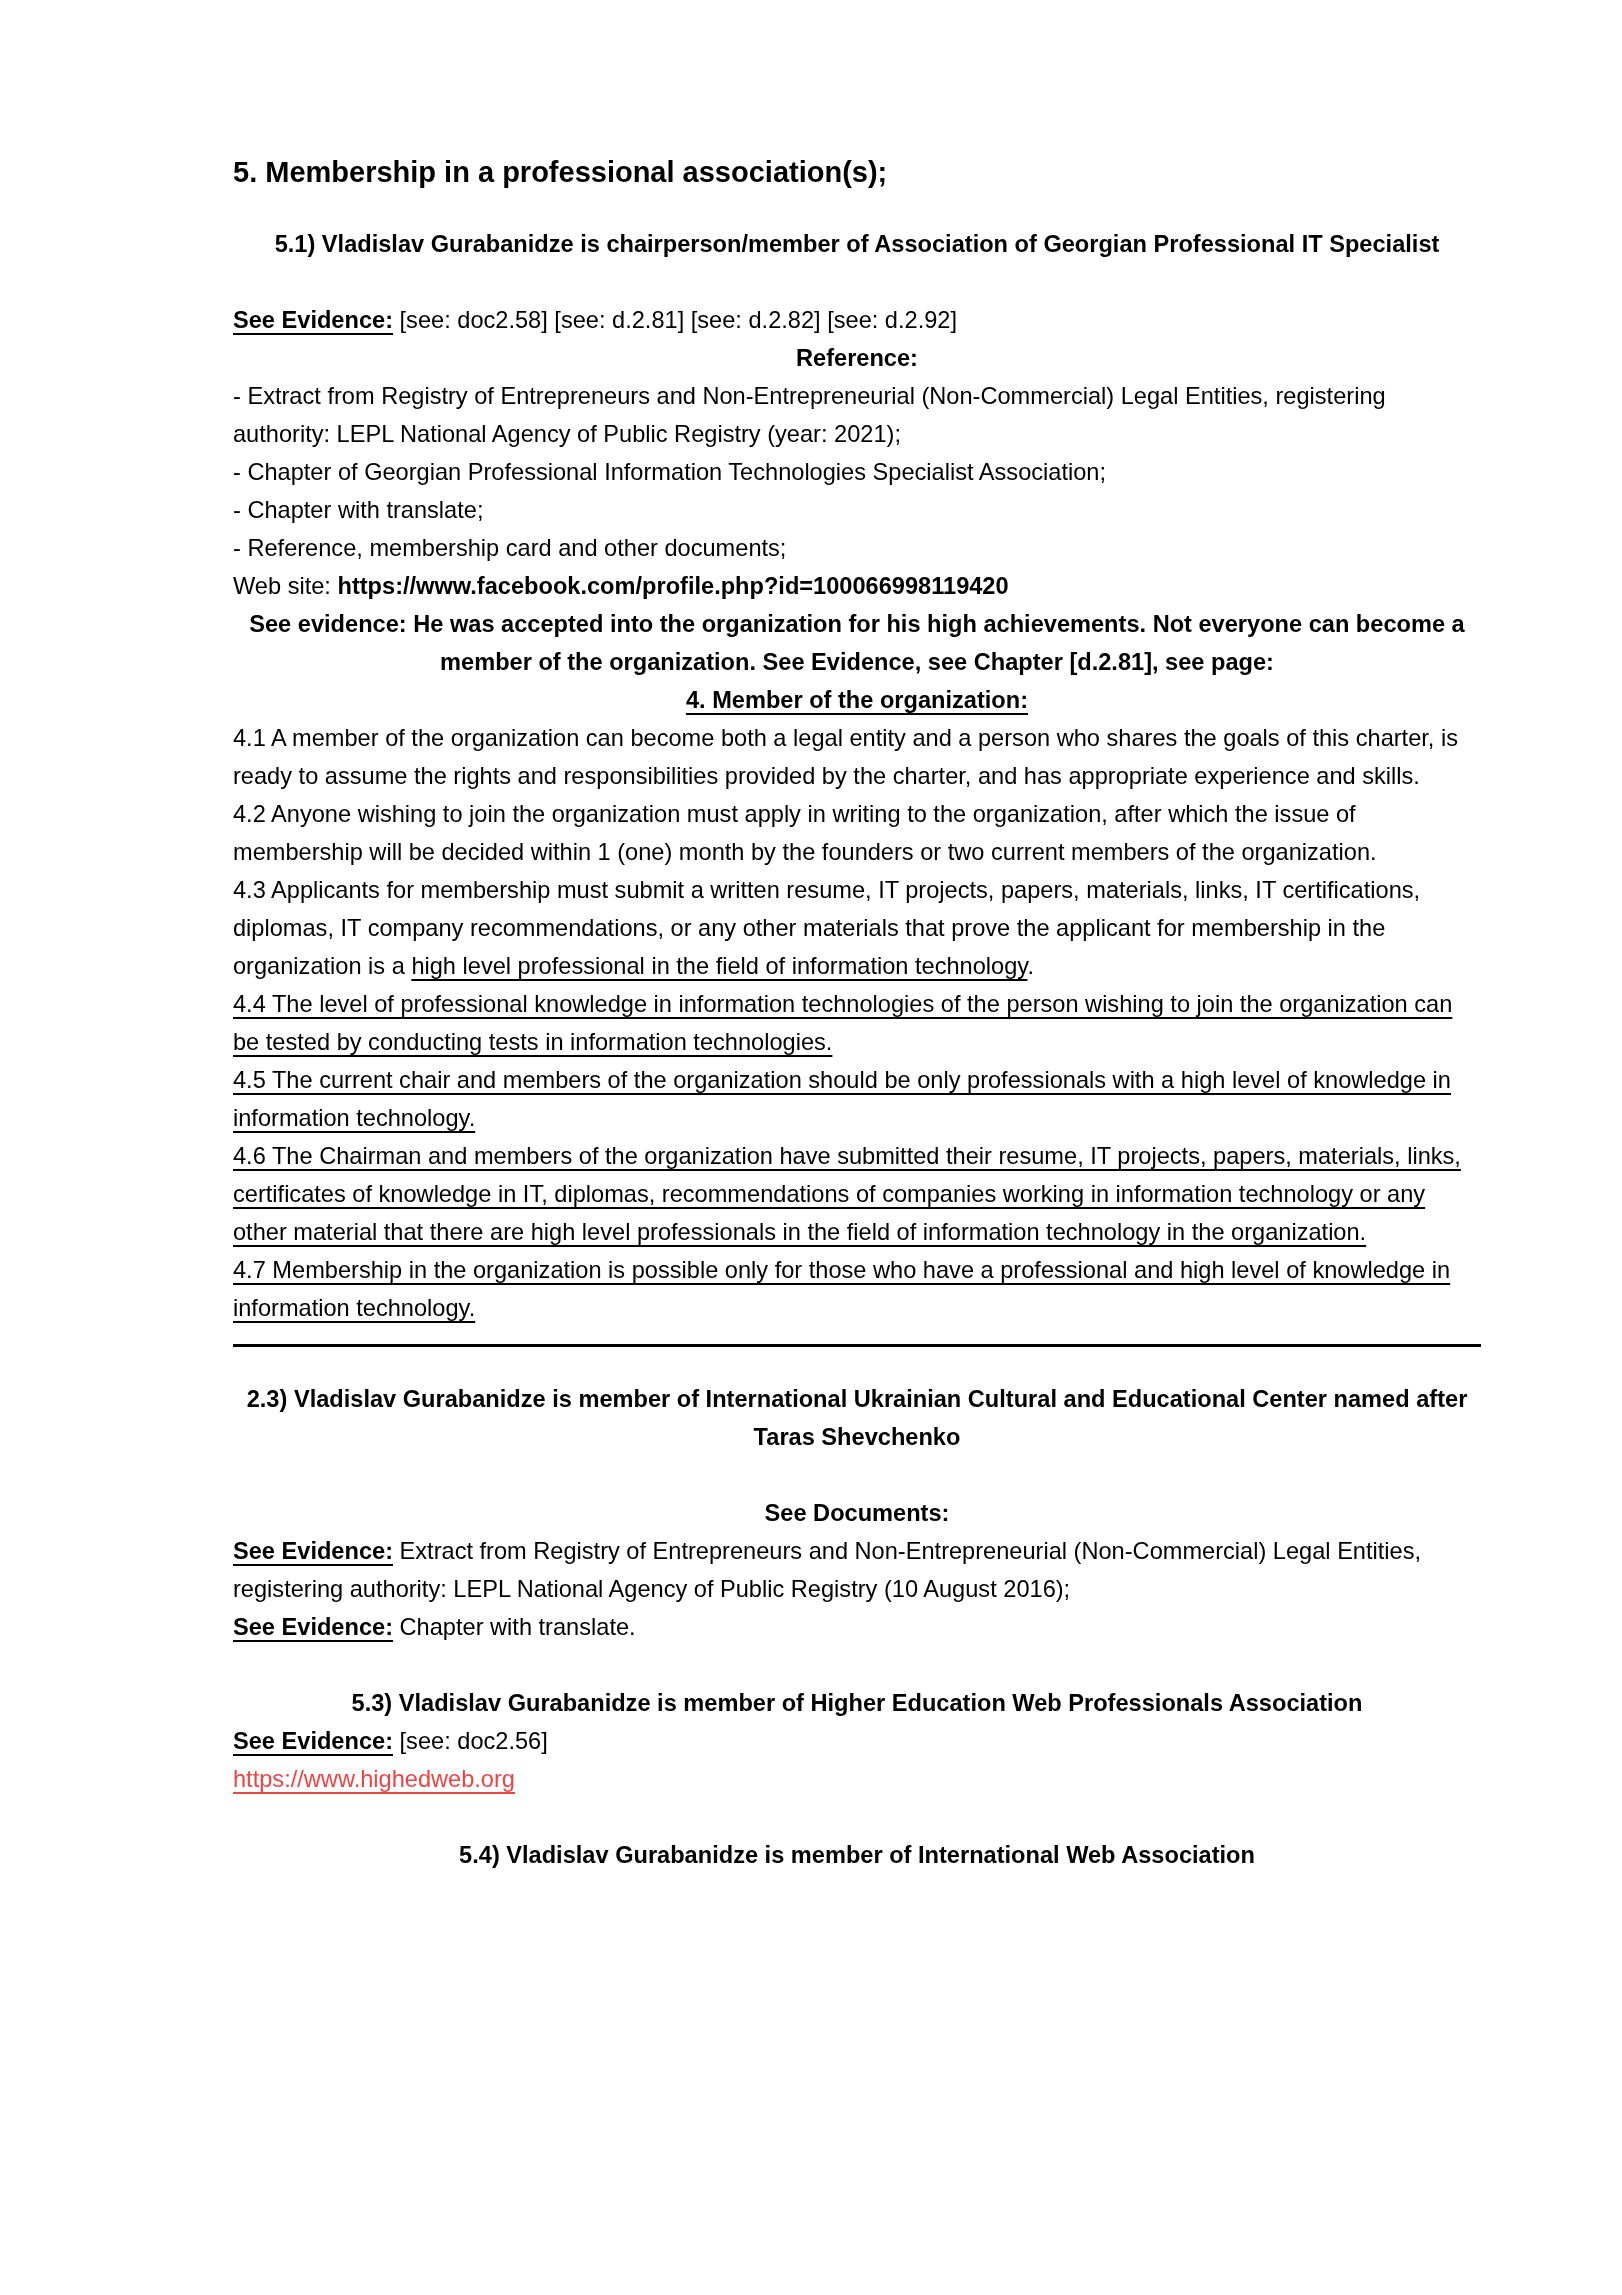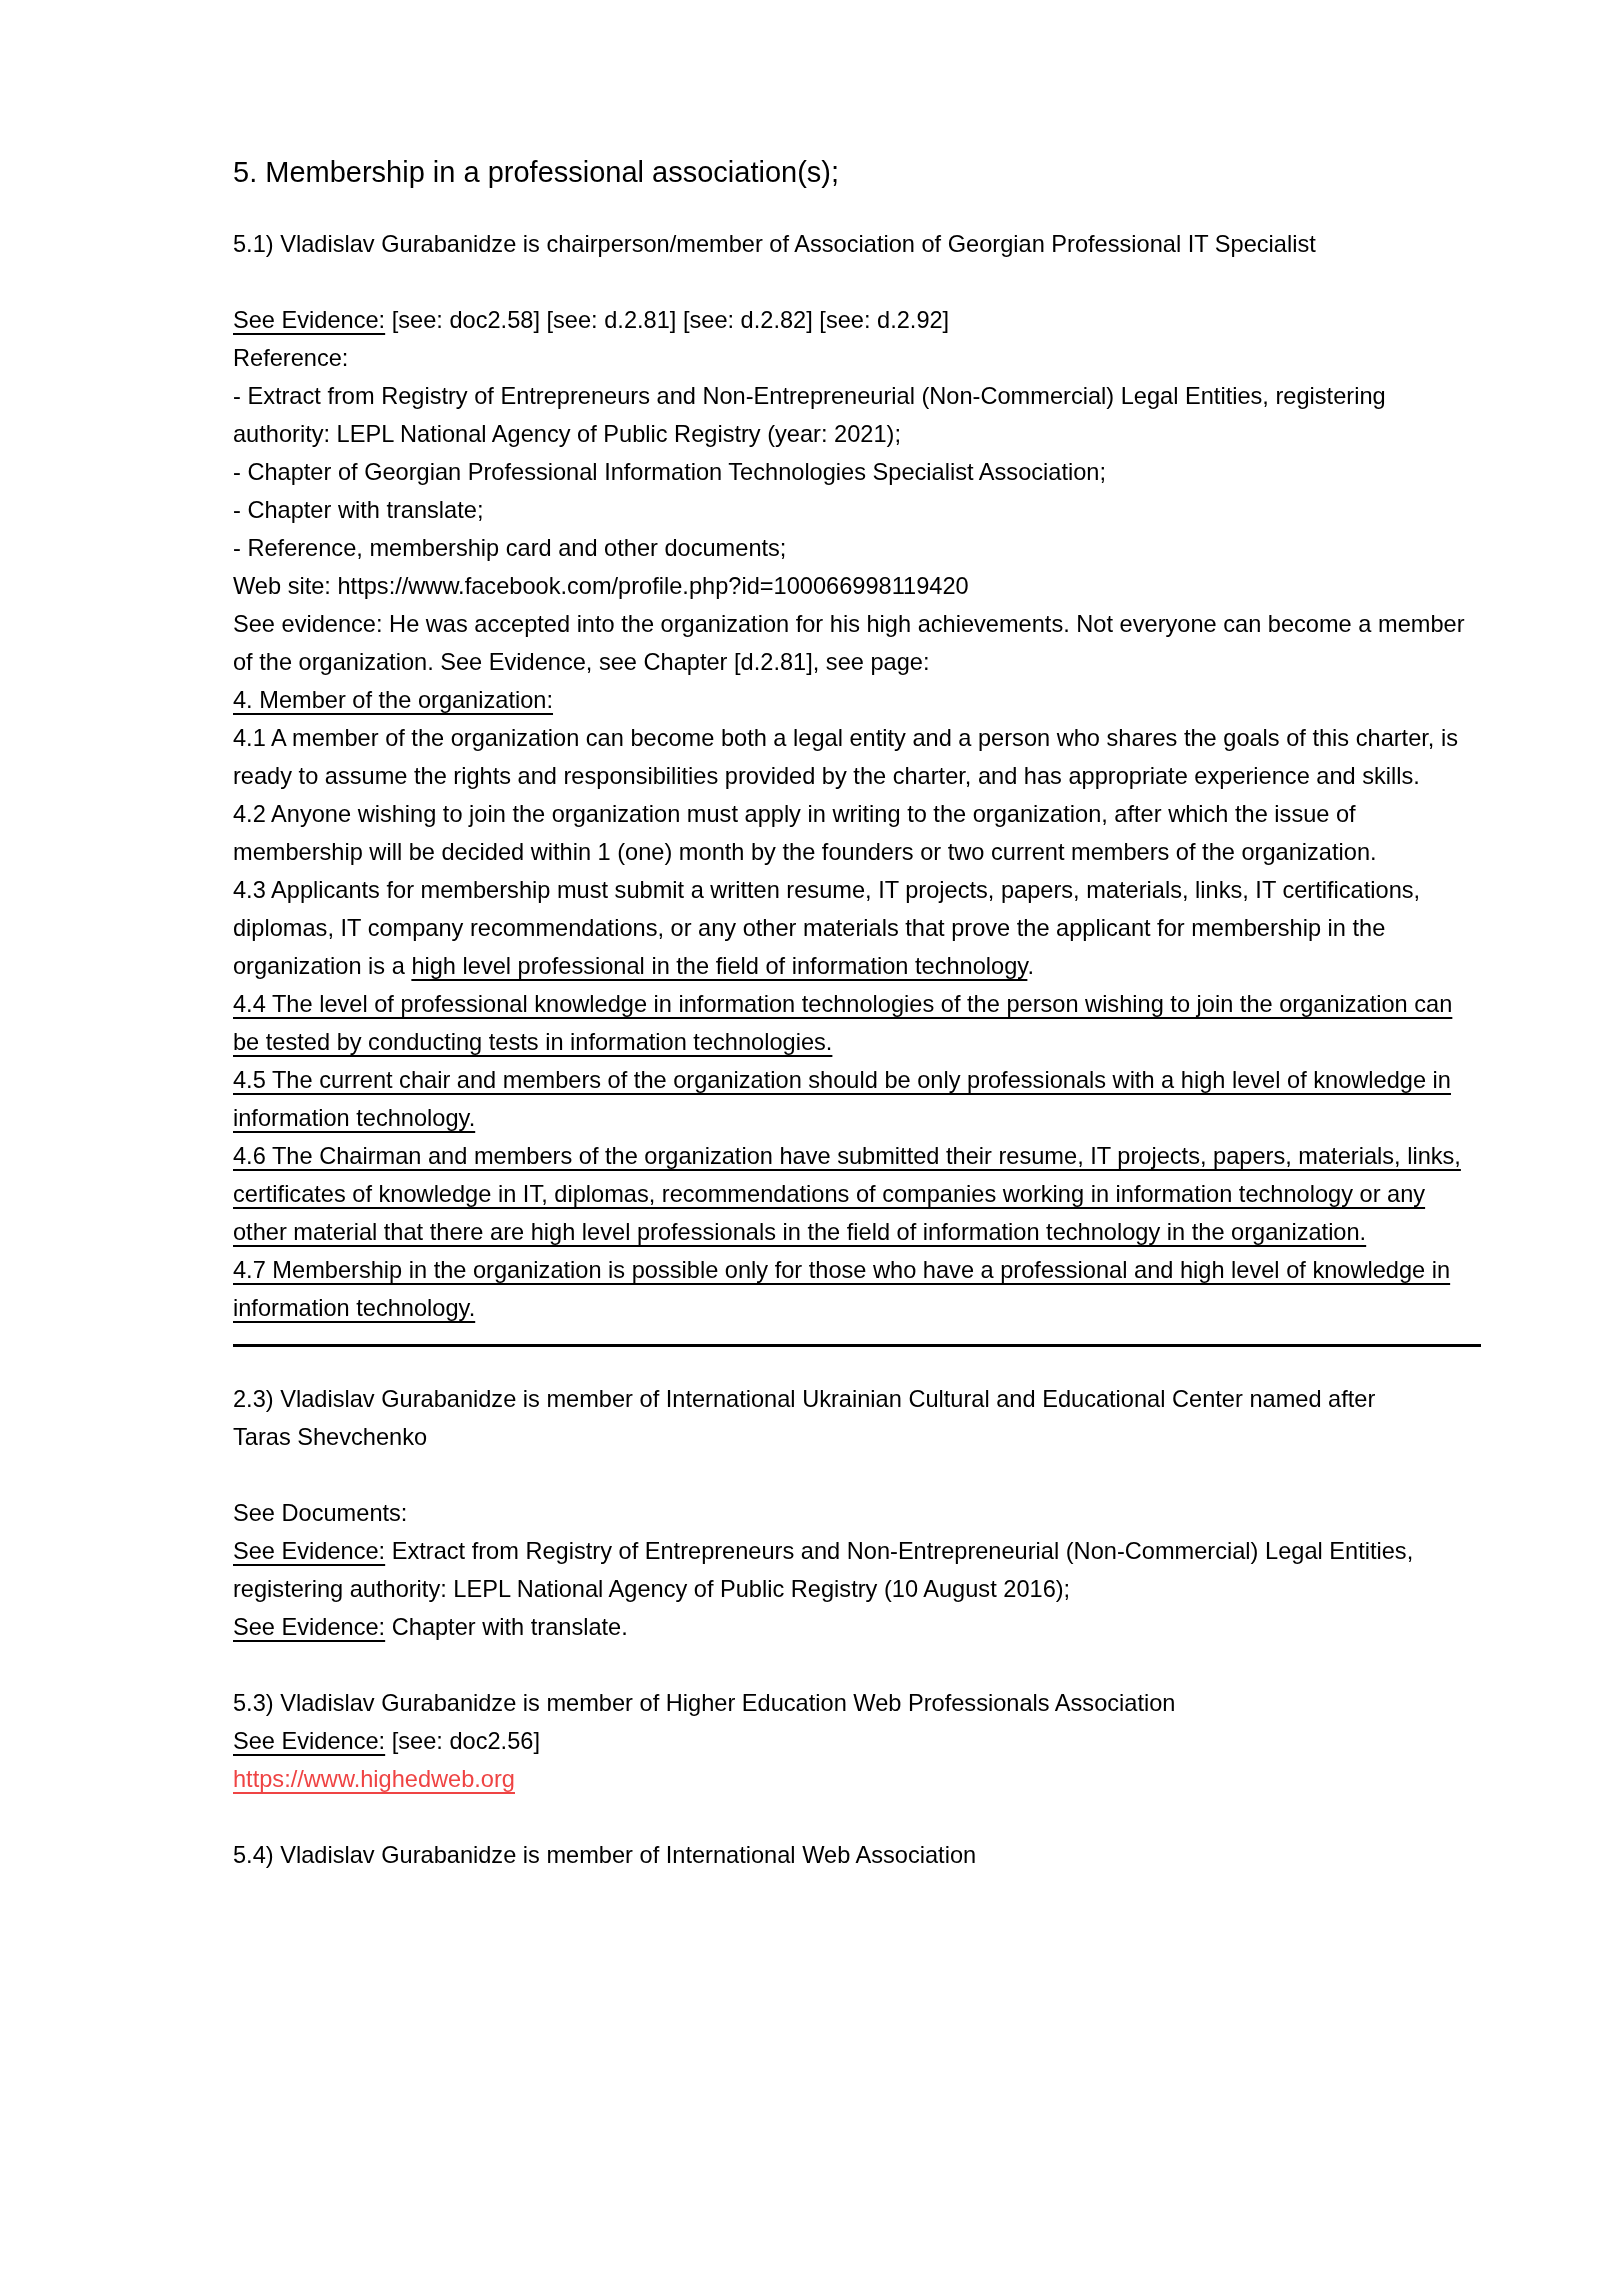--- a/index.html
+++ b/index.html
@@ -10,29 +10,29 @@
     background: #ffffff;
     box-sizing: border-box;
     padding: 149px 141px 0 233px;
     font-family: "Liberation Sans", sans-serif;
     color: #000000;
     overflow: hidden;
   }
   .title {
     font-size: 29px;
     line-height: 46px;
-    font-weight: normal;
+    font-weight: bold;
     margin: 0 0 30px 0;
   }
   .para {
     margin: 0;
     font-size: 23.6px;
     line-height: 38px;
   }
-  .bold { font-weight: normal; }
+  .bold { font-weight: bold; text-align: center; }
   .underline {
     text-decoration: underline;
     text-decoration-thickness: 2px;
     text-underline-offset: 4.6px;
   }
   .gap  { margin-top: 38px; }
   .gap2 { margin-top: 33px; }
   hr.separator {
     border: none;
     border-top: 3.9px solid #000000;

